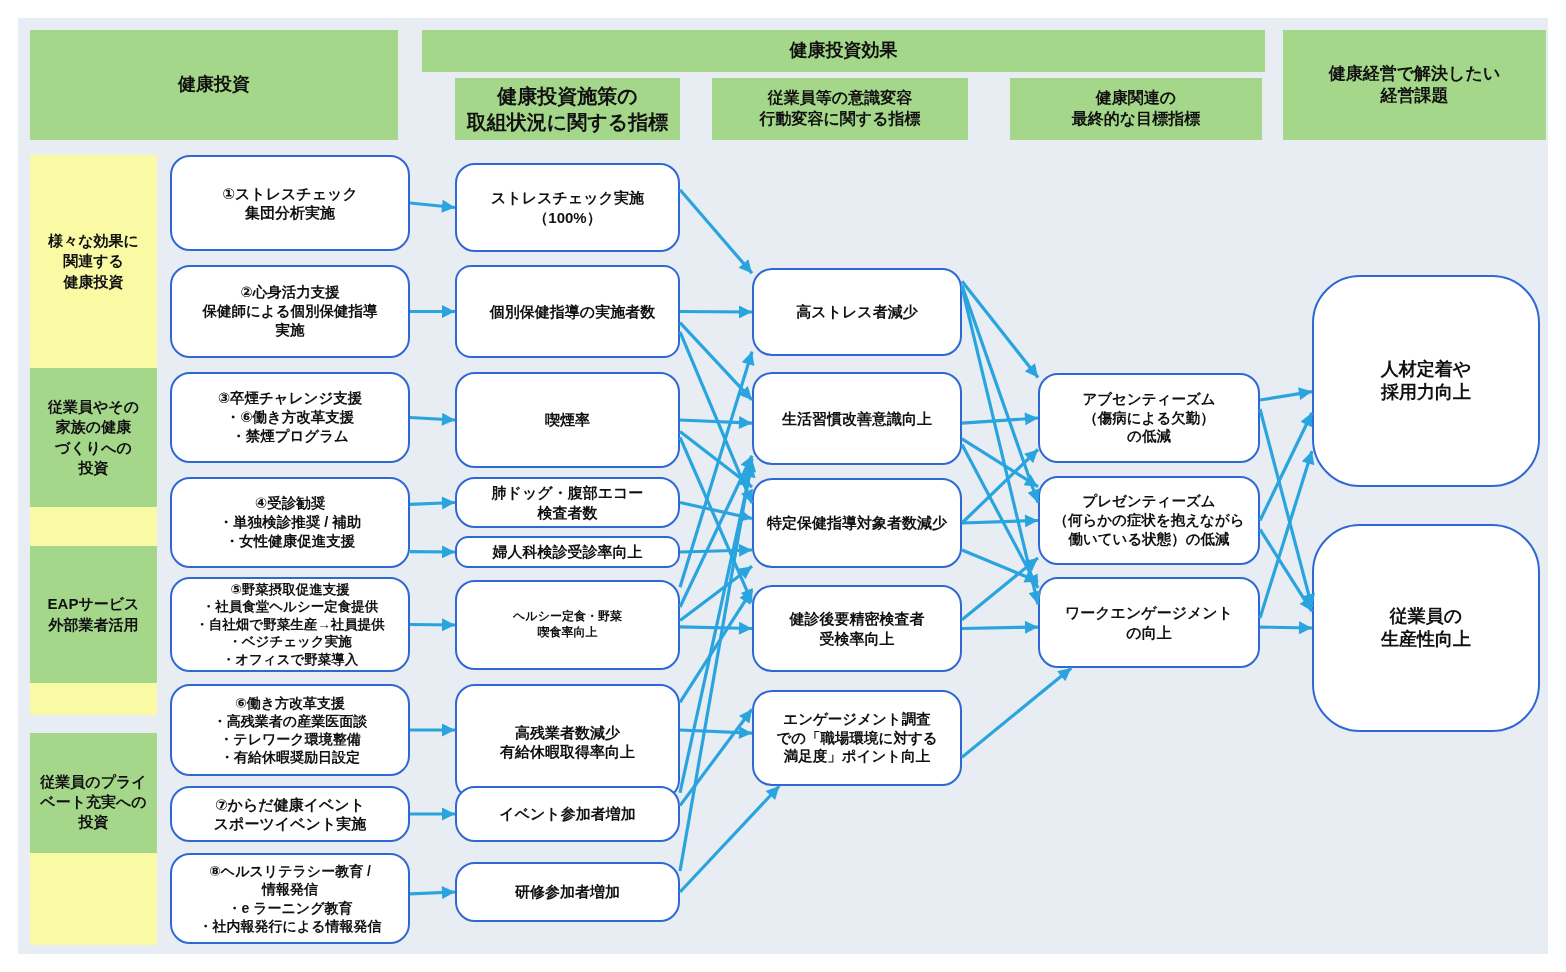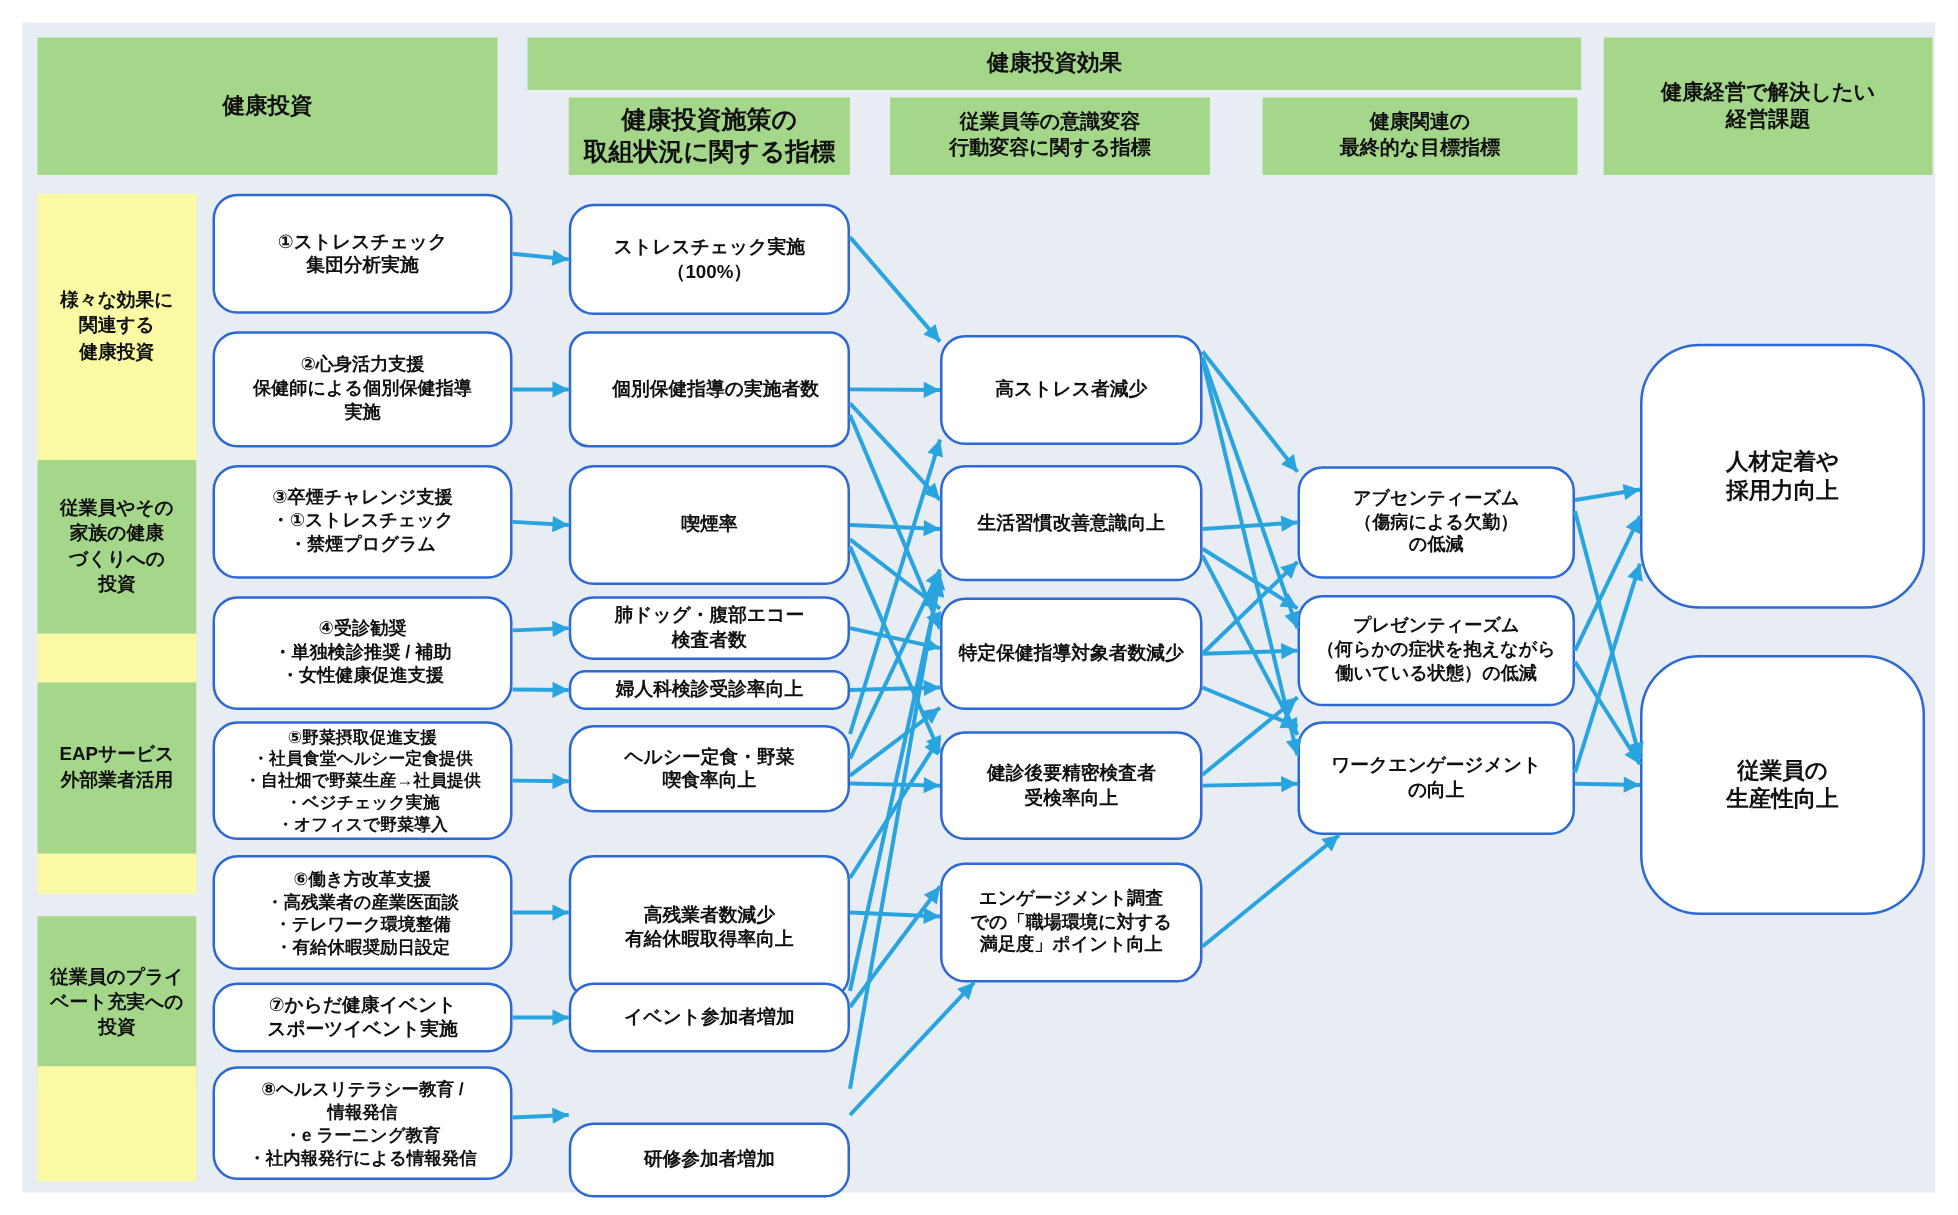--- a/index.html
+++ b/index.html
@@ -54,21 +54,21 @@
 投資</div>
       <div class="sideseg" style="top: 853px; height: 92px; background: rgb(250, 250, 165);"></div>
     </div>
   <div id="nodes">
       <div class="node col-inv" style="left: 170px; top: 155px; width: 240px; height: 96px; border-radius: 20px; font-size: 15px;">①ストレスチェック
 集団分析実施</div>
       <div class="node col-inv" style="left: 170px; top: 265px; width: 240px; height: 93px; border-radius: 20px; font-size: 14.5px;">②心身活力支援
 保健師による個別保健指導
 実施</div>
       <div class="node col-inv" style="left: 170px; top: 372px; width: 240px; height: 91px; border-radius: 20px; font-size: 14.5px;">③卒煙チャレンジ支援
-・①ストレスチェック
+・⑥働き方改革支援
 ・禁煙プログラム</div>
       <div class="node col-inv" style="left: 170px; top: 477px; width: 240px; height: 91px; border-radius: 20px; font-size: 14.5px;">④受診勧奨
 ・単独検診推奨 / 補助
 ・女性健康促進支援</div>
       <div class="node col-inv" style="left: 170px; top: 577px; width: 240px; height: 95px; border-radius: 20px; font-size: 13.5px;">⑤野菜摂取促進支援
 ・社員食堂ヘルシー定食提供
 ・自社畑で野菜生産→社員提供
 ・ベジチェック実施
 ・オフィスで野菜導入</div>
       <div class="node col-inv" style="left: 170px; top: 684px; width: 240px; height: 92px; border-radius: 20px; font-size: 14px;">⑥働き方改革支援
@@ -81,26 +81,26 @@
 情報発信
 ・e ラーニング教育
 ・社内報発行による情報発信</div>
       <div class="node col-ind" style="left: 455px; top: 163px; width: 225px; height: 89px; border-radius: 20px; font-size: 15px;">ストレスチェック実施
 （100%）</div>
       <div class="node col-ind" style="left: 455px; top: 265px; width: 225px; height: 93px; border-radius: 16px; font-size: 15px; padding-left: 10px;">個別保健指導の実施者数</div>
       <div class="node col-ind" style="left: 455px; top: 372px; width: 225px; height: 96px; border-radius: 20px; font-size: 15px;">喫煙率</div>
       <div class="node col-ind" style="left: 455px; top: 477px; width: 225px; height: 51px; border-radius: 20px; font-size: 15px;">肺ドッグ・腹部エコー
 検査者数</div>
       <div class="node col-ind" style="left: 455px; top: 536px; width: 225px; height: 32px; border-radius: 13.3333px; font-size: 15px;">婦人科検診受診率向上</div>
-      <div class="node col-ind" style="left: 455px; top: 580px; width: 225px; height: 70px; border-radius: 20px; font-size: 15px;">ヘルシー定食・野菜
+      <div class="node col-ind" style="left: 455px; top: 580px; width: 225px; height: 90px; border-radius: 20px; font-size: 12px;">ヘルシー定食・野菜
 喫食率向上</div>
       <div class="node col-ind" style="left: 455px; top: 684px; width: 225px; height: 116px; border-radius: 20px; font-size: 15px;">高残業者数減少
 有給休暇取得率向上</div>
       <div class="node col-ind" style="left: 455px; top: 786px; width: 225px; height: 56px; border-radius: 20px; font-size: 15px;">イベント参加者増加</div>
-      <div class="node col-ind" style="left: 455px; top: 862px; width: 225px; height: 60px; border-radius: 20px; font-size: 15px; margin-top: 36px;">研修参加者増加</div>
+      <div class="node col-ind" style="left: 455px; top: 862px; width: 225px; height: 60px; border-radius: 20px; font-size: 15px;">研修参加者増加</div>
       <div class="node col-beh" style="left: 752px; top: 268px; width: 210px; height: 88px; border-radius: 20px; font-size: 15px;">高ストレス者減少</div>
       <div class="node col-beh" style="left: 752px; top: 372px; width: 210px; height: 93px; border-radius: 20px; font-size: 15px;">生活習慣改善意識向上</div>
       <div class="node col-beh" style="left: 752px; top: 478px; width: 210px; height: 90px; border-radius: 20px; font-size: 15px;">特定保健指導対象者数減少</div>
       <div class="node col-beh" style="left: 752px; top: 585px; width: 210px; height: 87px; border-radius: 20px; font-size: 15px;">健診後要精密検査者
 受検率向上</div>
       <div class="node col-beh" style="left: 752px; top: 690px; width: 210px; height: 96px; border-radius: 20px; font-size: 14.5px;">エンゲージメント調査
 での「職場環境に対する
 満足度」ポイント向上</div>
       <div class="node col-tgt" style="left: 1038px; top: 373px; width: 222px; height: 90px; border-radius: 20px; font-size: 14.5px;">アブセンティーズム
 （傷病による欠勤）

